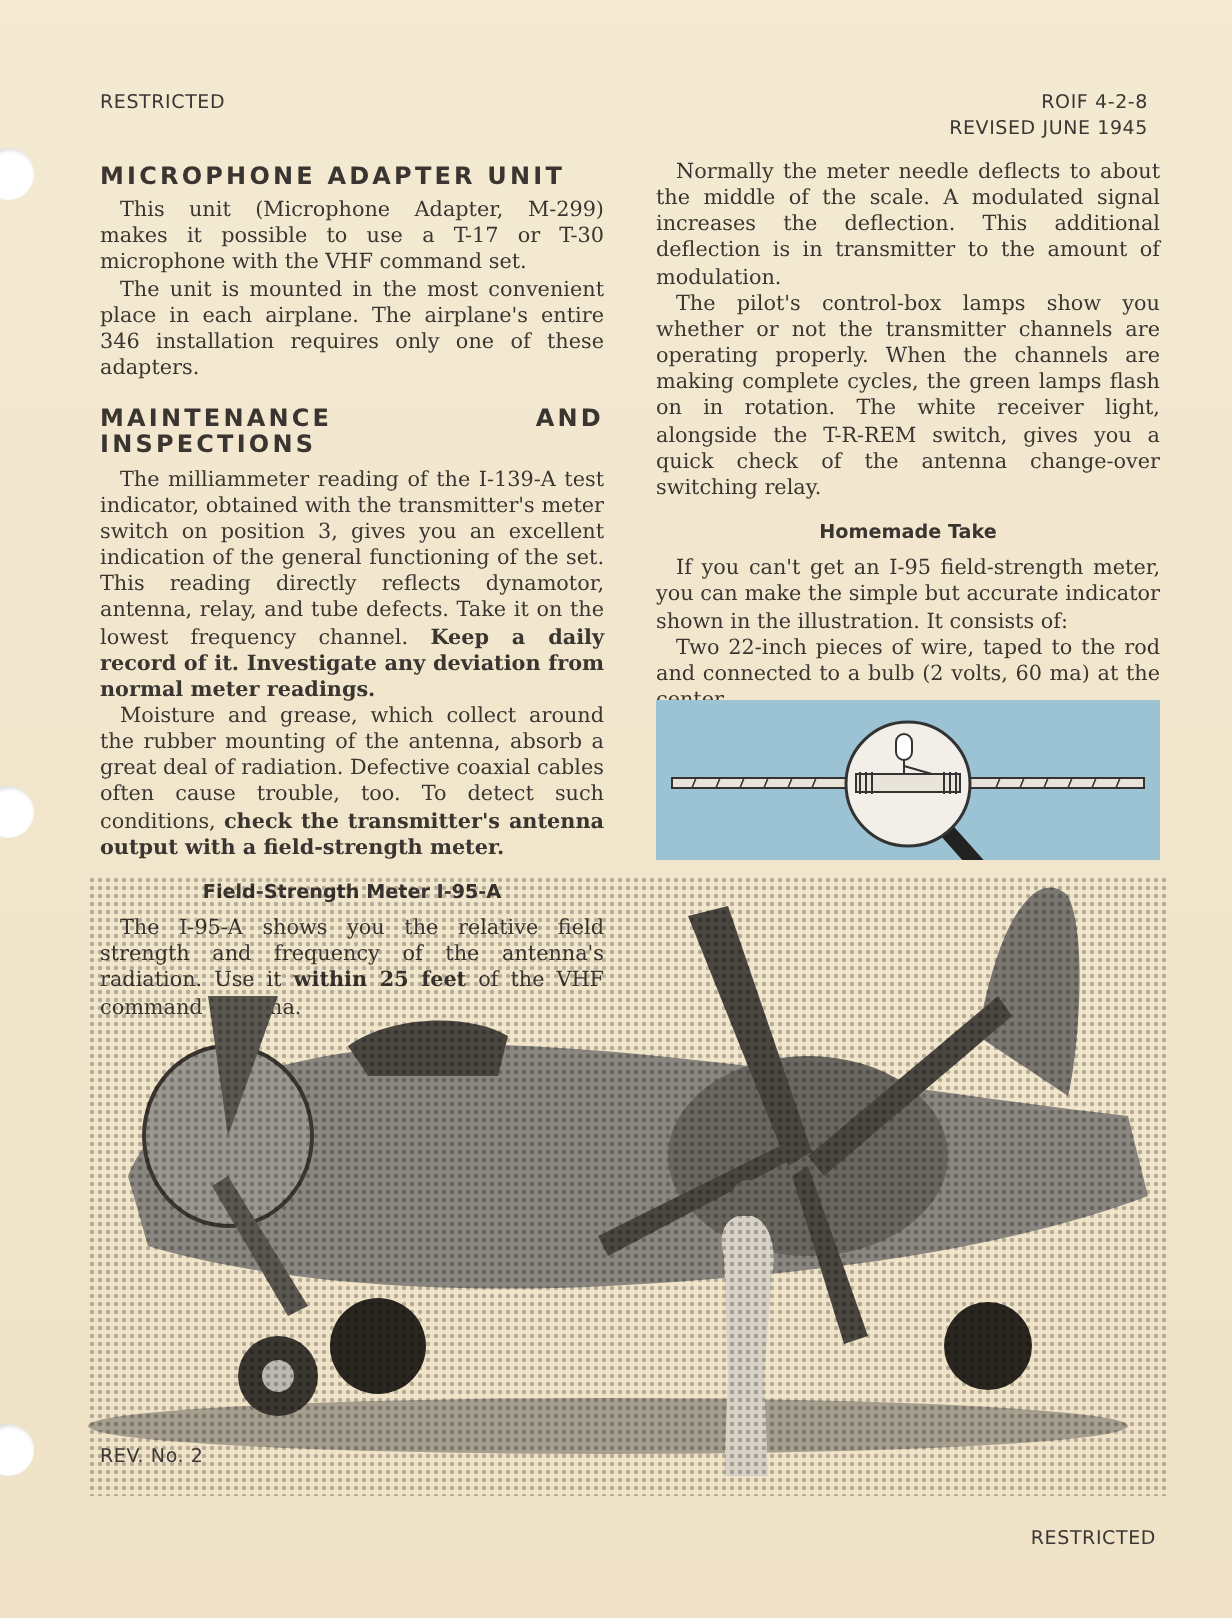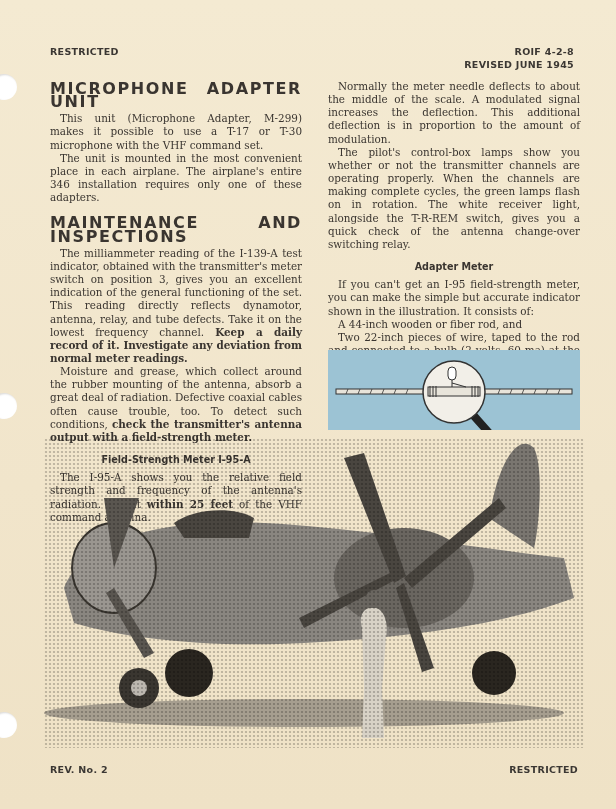--- a/index.html
+++ b/index.html
@@ -1,25 +1,25 @@
 <!DOCTYPE html>
 <html><head>
 <meta charset="utf-8">
 <style>
   html,body{margin:0;padding:0;}
   body{width:616px;height:809px;background:#f3e8cf;position:relative;overflow:hidden;
        font-family:"DejaVu Serif","Liberation Serif",serif;color:#3a3530;}
   .page{position:absolute;inset:0;background:linear-gradient(180deg,#f4ead2 0%,#f1e5cb 60%,#efe2c6 100%);}
   .hole{position:absolute;left:-9px;width:26px;height:26px;border-radius:50%;background:#ffffff;
         box-shadow:inset 1px 1px 2px rgba(0,0,0,.15);}
-  .hdr{position:absolute;font-family:"DejaVu Sans","Liberation Sans",sans-serif;font-weight:bold;
+  .hdr{position:absolute;font-family:"DejaVu Sans","Liberation Sans",sans-serif;font-weight:normal;
        font-size:9.5px;letter-spacing:.3px;color:#3b3733;}
   .col{position:absolute;font-size:10.4px;line-height:13.15px;text-align:justify;}
   .col p{margin:0;text-indent:10px;}
-  .sec{font-family:"DejaVu Sans","Liberation Sans",sans-serif;font-weight:bold;font-size:16px;
+  .sec{font-family:"DejaVu Sans","Liberation Sans",sans-serif;font-weight:bold;font-size:12px;
        letter-spacing:1.6px;margin:0 0 4px 0;color:#3a3530;}
   .sub{font-family:"DejaVu Sans","Liberation Sans",sans-serif;font-weight:bold;font-size:9.6px;
        text-align:center;margin:9px 0 5px 0;color:#3a3530;}
   b{font-weight:bold;}
   .diagram{position:absolute;left:328px;top:350px;width:252px;height:80px;background:#9cc3d4;}
   .photo{position:absolute;left:44px;top:438px;width:540px;height:310px;}
 </style>
 </head>
 <body>
 
@@ -37,25 +37,24 @@
     <p>This unit (Microphone Adapter, M-299) makes it possible to use a T-17 or T-30 microphone with the VHF command set.</p>
     <p>The unit is mounted in the most convenient place in each airplane. The airplane's entire 346 installation requires only one of these adapters.</p>
     <div class="sec" style="margin-top:12px">MAINTENANCE AND INSPECTIONS</div>
     <p><span>The milliammeter reading of the I-139-A test indicator, obtained with the transmitter's meter switch on position 3, gives you an excellent indication of the general functioning of the set. This reading directly reflects dynamotor, antenna, relay, and tube defects. Take it on the lowest frequency channel. </span><b>Keep a daily record of it. Investigate any deviation from normal meter readings.</b></p>
     <p><span>Moisture and grease, which collect around the rubber mounting of the antenna, absorb a great deal of radiation. Defective coaxial cables often cause trouble, too. To detect such conditions, </span><b>check the transmitter's antenna output with a field-strength meter.</b></p>
     <div class="sub">Field-Strength Meter I-95-A</div>
     <p><span>The I-95-A shows you the relative field strength and frequency of the antenna's radiation. Use it </span><b>within 25 feet</b><span> of the VHF command antenna.</span></p>
   </div>
 
   <div class="col" style="left:328px;top:80px;width:252px">
-    <p>Normally the meter needle deflects to about the middle of the scale. A modulated signal increases the deflection. This additional deflection is in proportion to the amount of modulation.</p>
+    <p>Normally the meter needle deflects to about the middle of the scale. A modulated signal increases the deflection. This additional deflection is in transmitter to the amount of modulation.</p>
     <p>The pilot's control-box lamps show you whether or not the transmitter channels are operating properly. When the channels are making complete cycles, the green lamps flash on in rotation. The white receiver light, alongside the T-R-REM switch, gives you a quick check of the antenna change-over switching relay.</p>
-    <div class="sub">Adapter Meter</div>
+    <div class="sub">Homemade Take</div>
     <p>If you can't get an I-95 field-strength meter, you can make the simple but accurate indicator shown in the illustration. It consists of:</p>
-    <p>A 44-inch wooden or fiber rod, and</p>
     <p>Two 22-inch pieces of wire, taped to the rod and connected to a bulb (2 volts, 60 ma) at the center.</p>
     <p>Use this meter approximately 10 feet from the antenna.</p>
   </div>
 
   <div class="diagram">
     <svg width="252" height="80" viewBox="0 0 252 80">
       <rect x="8" y="39" width="236" height="5" fill="#e8e4da" stroke="#333" stroke-width="1"></rect>
       <g stroke="#333" stroke-width="0.8">
         <line x1="20" y1="39" x2="18" y2="44"></line>
           <line x1="32" y1="39" x2="30" y2="44"></line>
@@ -109,15 +108,15 @@
       <circle cx="95" cy="250" r="20" fill="#3a3630"></circle>
         <circle cx="95" cy="250" r="8" fill="#bdb8b0"></circle>
       <circle cx="145" cy="235" r="24" fill="#2a2620"></circle>
       <circle cx="450" cy="235" r="22" fill="#2a2620"></circle>
       <path d="M325 170 C318 172 315 180 318 190 L320 250 L318 300 L340 300 L338 250 L342 200 C345 185 340 172 332 170 Z" fill="#d8d2c6"></path>
       <circle cx="330" cy="160" r="8" fill="#6a6660"></circle>
       <rect width="540" height="310" fill="url(#dots)"></rect>
     </svg>
   </div>
 
-  <div class="hdr" style="left:50px;top:764px">REV. No. 2</div>
+  <div class="hdr" style="left:50px;top:723px">REV. No. 2</div>
   <div class="hdr" style="right:38px;top:764px;text-align:right">RESTRICTED</div>
 </div>
 
 </body></html>

